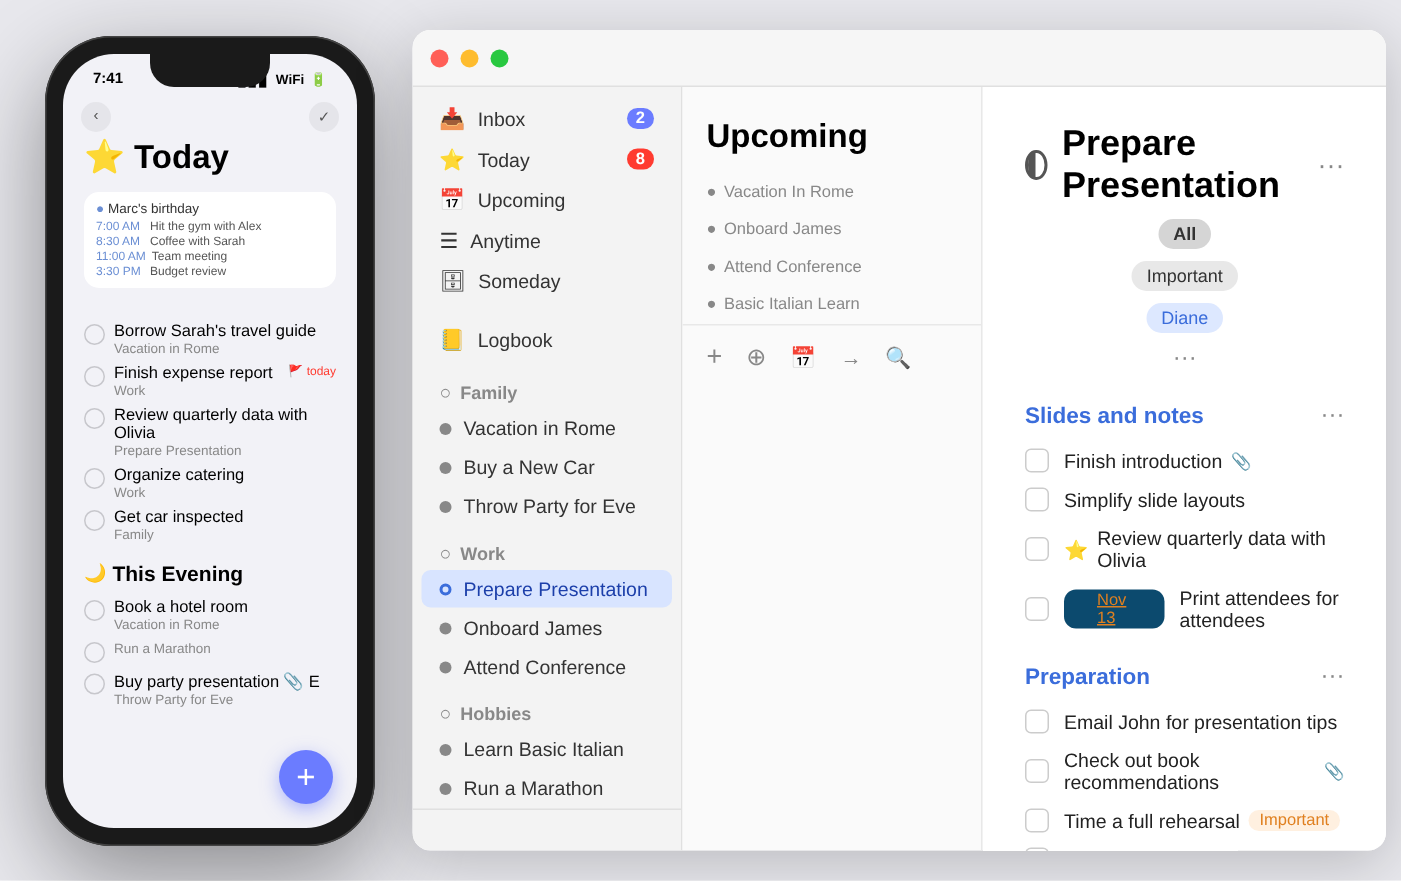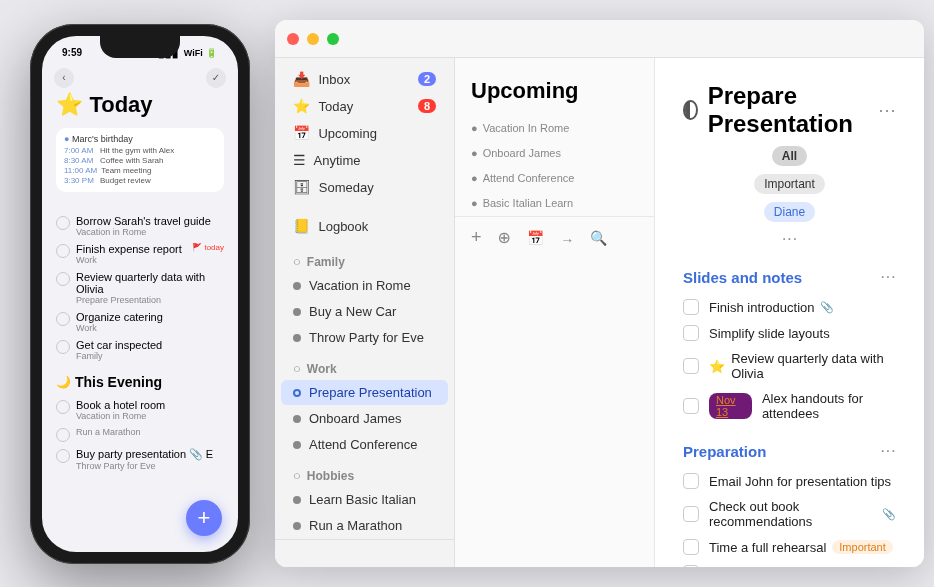--- a/index.html
+++ b/index.html
@@ -404,23 +404,23 @@
     .detail-task-badge {
       background: #e8e8e8;
       border-radius: 8px;
       padding: 1px 7px;
       font-size: 11px;
       color: #555;
     }
     .detail-task-badge.important { background: #fff0e0; color: #e08020; }
     .star-icon { color: #f5a623; }
     .detail-task-date {
-      background: #701a75;
+      background: #0c4a6e;
       border-radius: 8px;
-      padding: 1px 7px;
+      padding: 1px 22px;
       font-size: 11px;
       color: #e08020;
       margin-right: 4px;
       text-decoration: underline;
     }
     .detail-icon-circle {
       width: 20px;
       height: 20px;
       border: 2px solid #555;
       border-radius: 50%;
@@ -439,21 +439,21 @@
     }
   </style>
 </head>
 <body>
 
 <div class="phone-wrapper">
   <div class="phone">
     <div class="phone-screen">
       <div class="phone-notch"></div>
       <div class="phone-status">
-        <span>9:59</span>
+        <span>7:41</span>
         <div class="phone-status-right">
           <span>▋▋▋</span>
           <span>WiFi</span>
           <span>🔋</span>
         </div>
       </div>
       <div class="phone-nav">
         <div class="phone-nav-chevron">‹</div>
         <div class="phone-nav-chevron">✓</div>
       </div>
@@ -725,21 +725,21 @@
           <div class="detail-checkbox"></div>
           <span class="detail-task-label">
             <span class="star-icon">⭐</span>
             <span>Review quarterly data with Olivia</span>
           </span>
         </div>
         <div class="detail-task">
           <div class="detail-checkbox"></div>
           <span class="detail-task-label">
             <span class="detail-task-date">Nov 13</span>
-            <span>Alex handouts for attendees</span>
+            <span>Print attendees for attendees</span>
           </span>
         </div>
       </div>
 
       <div class="detail-section">
         <div class="detail-section-header">
           <span class="detail-section-title">Preparation</span>
           <span class="detail-section-more">···</span>
         </div>
         <div class="detail-task">

